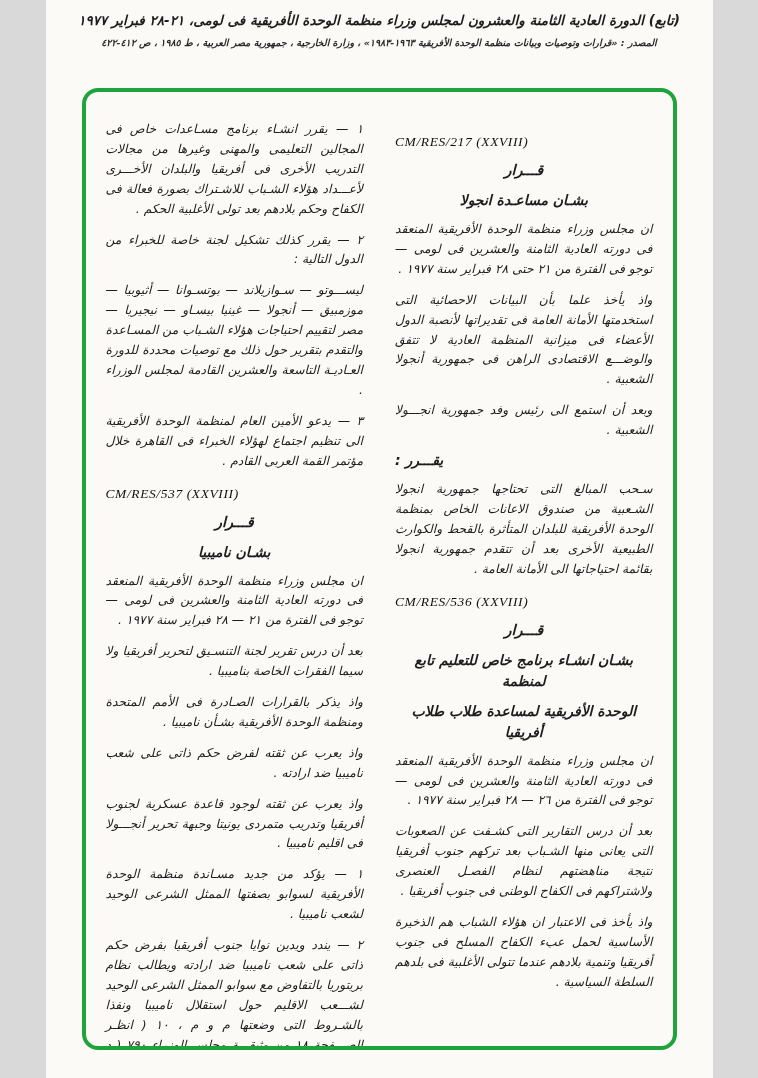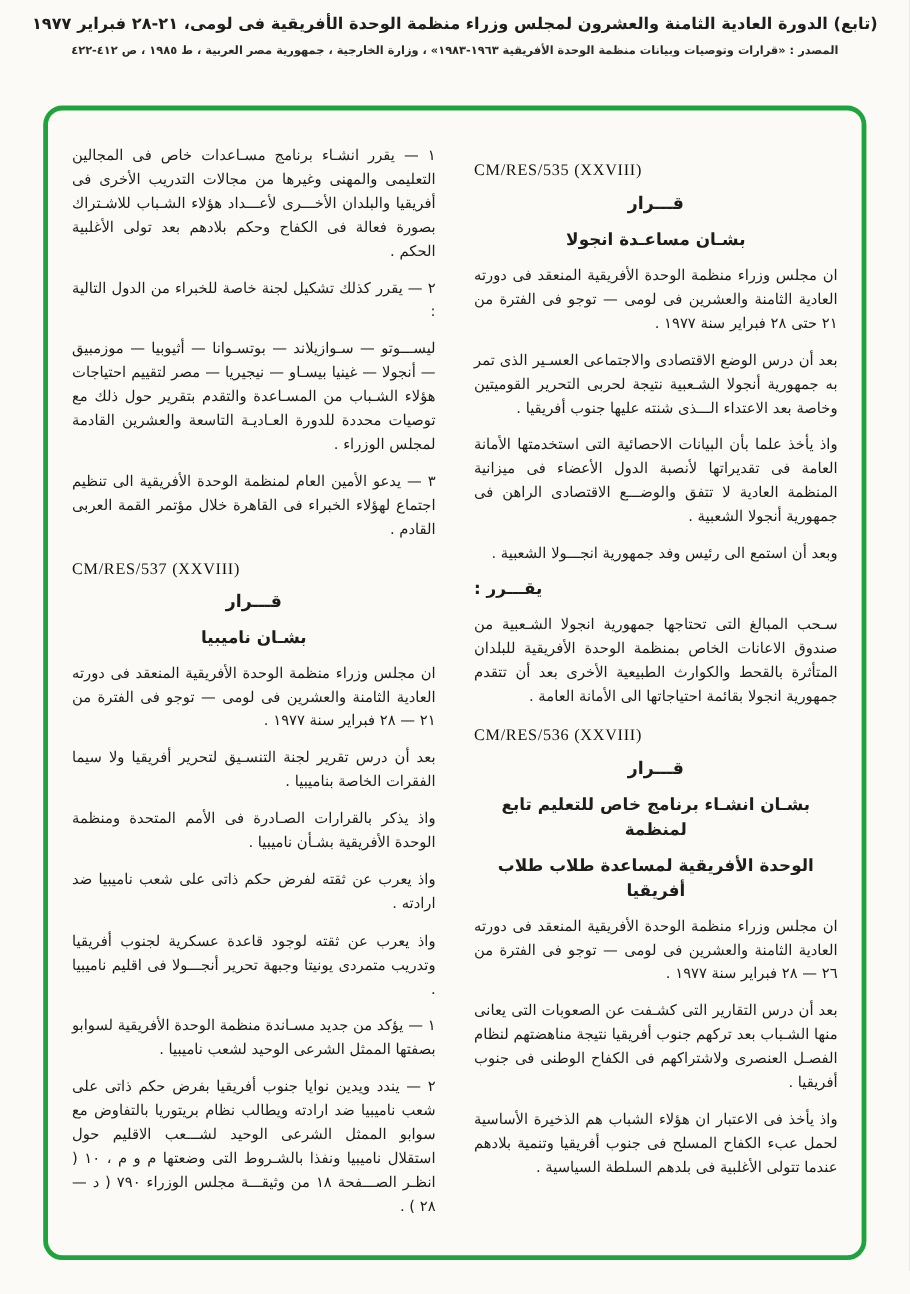--- a/index.html
+++ b/index.html
@@ -1,26 +1,27 @@
 <!DOCTYPE html>
 <html lang="ar" dir="rtl"><head>
 <meta charset="utf-8">
 <style>
   * { margin: 0; padding: 0; box-sizing: border-box; }
   html, body { background: #d9d9d9; }
   .page {
     position: relative;
-    width: 758px;
+    width: 667px;
     height: 1078px;
     margin: 0 auto;
     background: #fbfaf6;
     color: #1d1d1d;
     font-family: "DejaVu Sans", sans-serif;
     direction: rtl;
     overflow: hidden;
+    font-style: italic;
   }
   .page-header {
     padding-top: 12px;
     text-align: center;
   }
   .header-line1 {
     font-size: 13.5px;
     font-weight: bold;
     letter-spacing: 0.2px;
     padding: 0 20px;
@@ -94,25 +95,24 @@
 <div class="page">
 
   <header class="page-header">
     <div class="header-line1">(تابع) الدورة العادية الثامنة والعشرون لمجلس وزراء منظمة الوحدة الأفريقية فى لومى، ٢١-٢٨ فبراير ١٩٧٧</div>
     <div class="header-line2">المصدر : «قرارات وتوصيات وبيانات منظمة الوحدة الأفريقية ١٩٦٣-١٩٨٣» ، وزارة الخارجية ، جمهورية مصر العربية ، ط ١٩٨٥ ، ص ٤١٢-٤٢٢</div>
   </header>
 
   <div class="content-frame" style="border-color: rgb(31, 163, 60);">
     <div class="columns">
       <div class="col">
-          <div class="blk-code" dir="ltr">CM/RES/535 (XXVIII)</div>
+          <div class="blk-code" dir="ltr">CM/RES/217 (XXVIII)</div>
           <div class="blk-title">قـــرار</div>
           <div class="blk-subject">بشـان مساعـدة انجولا</div>
           <div class="blk-para">ان مجلس وزراء منظمة الوحدة الأفريقية المنعقد فى دورته العادية الثامنة والعشرين فى لومى — توجو فى الفترة من ٢١ حتى ٢٨ فبراير سنة ١٩٧٧ .</div>
-          <div class="blk-para">بعد أن درس الوضع الاقتصادى والاجتماعى العسـير الذى تمر به جمهورية أنجولا الشـعبية نتيجة لحربى التحرير القوميتين وخاصة بعد الاعتداء الـــذى شنته عليها جنوب أفريقيا .</div>
           <div class="blk-para">واذ يأخذ علما بأن البيانات الاحصائية التى استخدمتها الأمانة العامة فى تقديراتها لأنصبة الدول الأعضاء فى ميزانية المنظمة العادية لا تتفق والوضـــع الاقتصادى الراهن فى جمهورية أنجولا الشعبية .</div>
           <div class="blk-para">وبعد أن استمع الى رئيس وفد جمهورية انجـــولا الشعبية .</div>
           <div class="blk-decree">يقـــرر :</div>
           <div class="blk-para">سـحب المبالغ التى تحتاجها جمهورية انجولا الشـعبية من صندوق الاعانات الخاص بمنظمة الوحدة الأفريقية للبلدان المتأثرة بالقحط والكوارث الطبيعية الأخرى بعد أن تتقدم جمهورية انجولا بقائمة احتياجاتها الى الأمانة العامة .</div>
           <div class="blk-code" dir="ltr">CM/RES/536 (XXVIII)</div>
           <div class="blk-title">قـــرار</div>
           <div class="blk-subject">بشـان انشـاء برنامج خاص للتعليم تابع لمنظمة</div>
           <div class="blk-subject">الوحدة الأفريقية لمساعدة طلاب طلاب أفريقيا</div>
           <div class="blk-para">ان مجلس وزراء منظمة الوحدة الأفريقية المنعقد فى دورته العادية الثامنة والعشرين فى لومى — توجو فى الفترة من ٢٦ — ٢٨ فبراير سنة ١٩٧٧ .</div>
           <div class="blk-para">بعد أن درس التقارير التى كشـفت عن الصعوبات التى يعانى منها الشـباب بعد تركهم جنوب أفريقيا نتيجة مناهضتهم لنظام الفصـل العنصرى ولاشتراكهم فى الكفاح الوطنى فى جنوب أفريقيا .</div>

